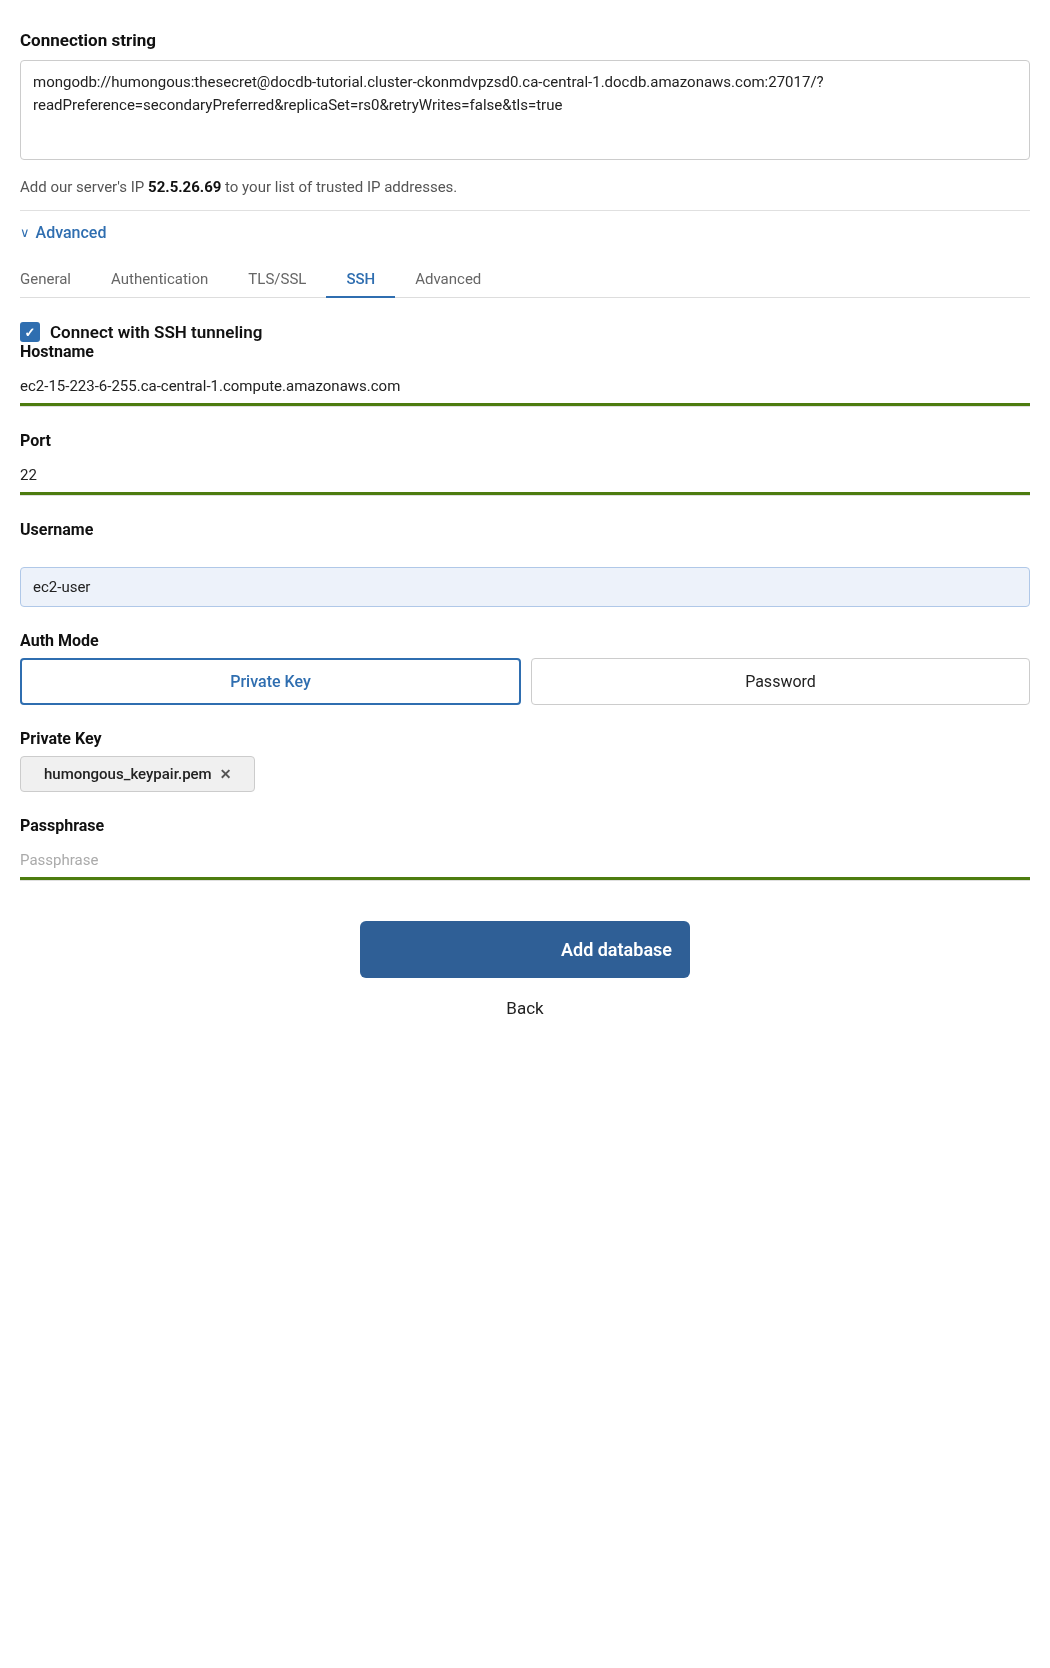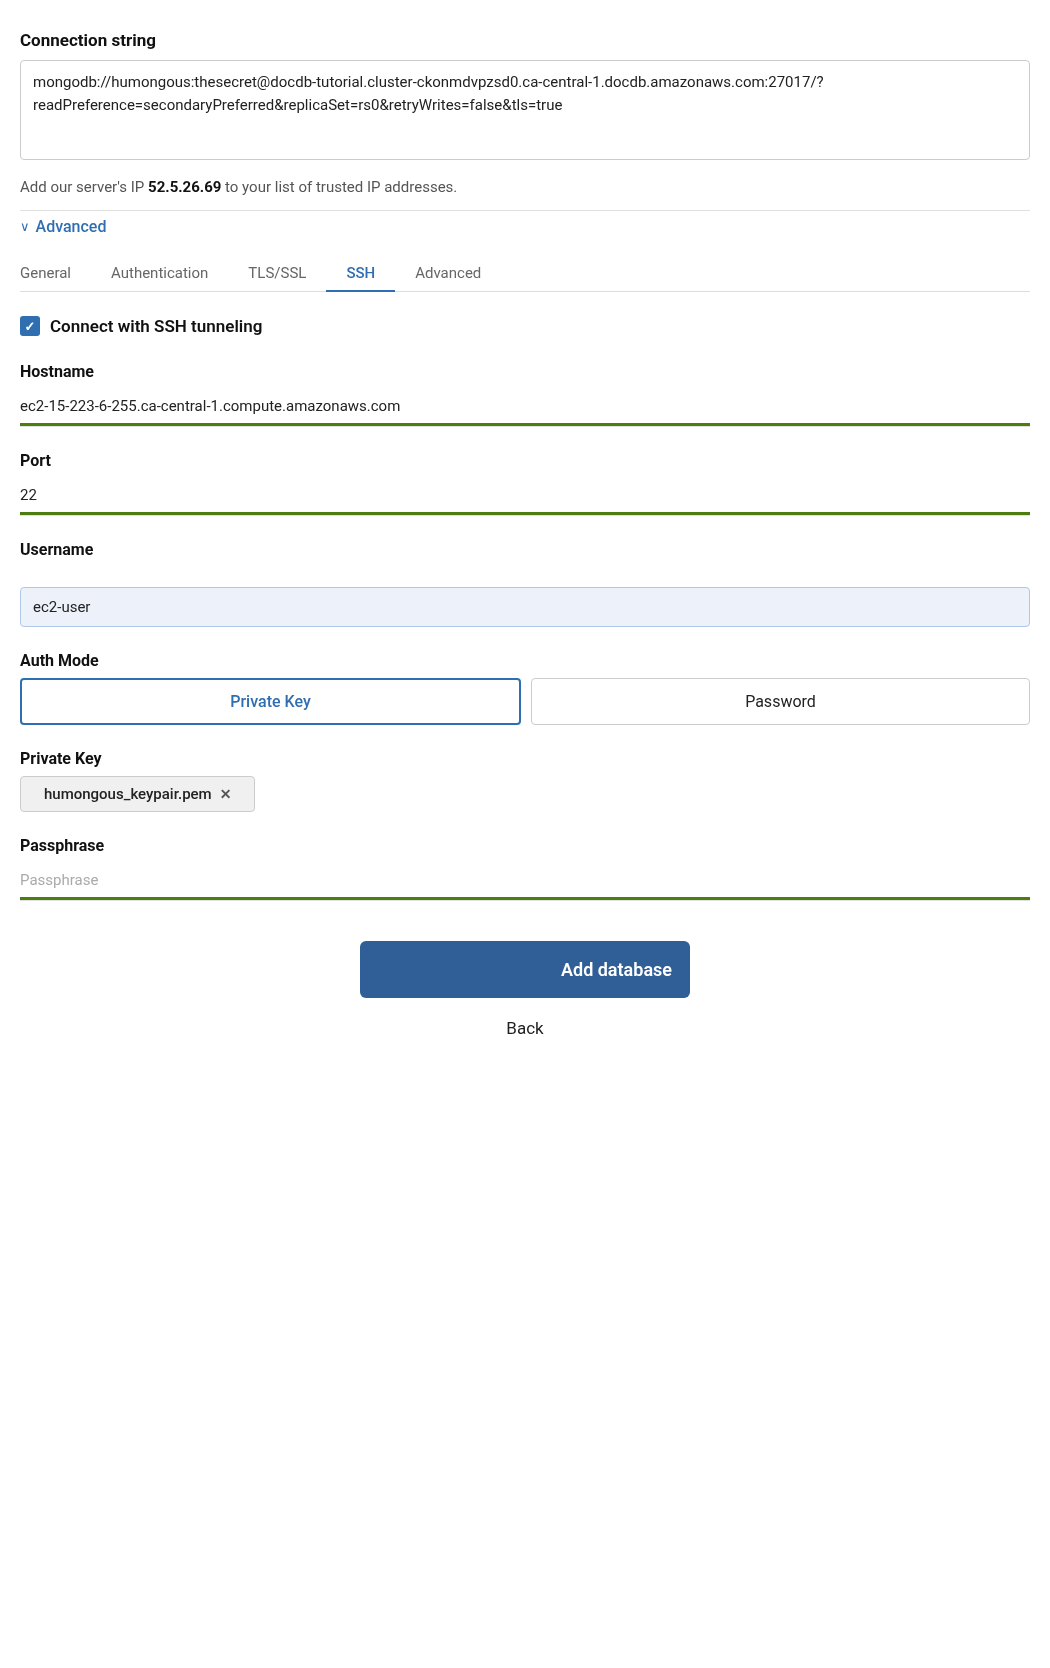--- a/index.html
+++ b/index.html
@@ -34,21 +34,21 @@
       resize: none;
       height: 100px;
       font-family: inherit;
       line-height: 1.5;
     }
 
     .ip-notice {
       margin-top: 14px;
       font-size: 15px;
       color: #555;
-      margin-bottom: 6px;
+      margin-bottom: 12px;
       padding-bottom: 14px;
       border-bottom: 1px solid #e0e0e0;
     }
 
     .ip-notice strong {
       font-weight: 700;
       color: #111;
     }
 
     .advanced-toggle {
@@ -91,21 +91,20 @@
     }
 
     .tab:first-child {
       padding-left: 0;
     }
 
     .ssh-checkbox-row {
       display: flex;
       align-items: center;
       gap: 10px;
-      margin-bottom: 26px;
     }
 
     .checkbox-icon {
       width: 20px;
       height: 20px;
       background: #2f6eb0;
       border-radius: 3px;
       display: flex;
       align-items: center;
       justify-content: center;

